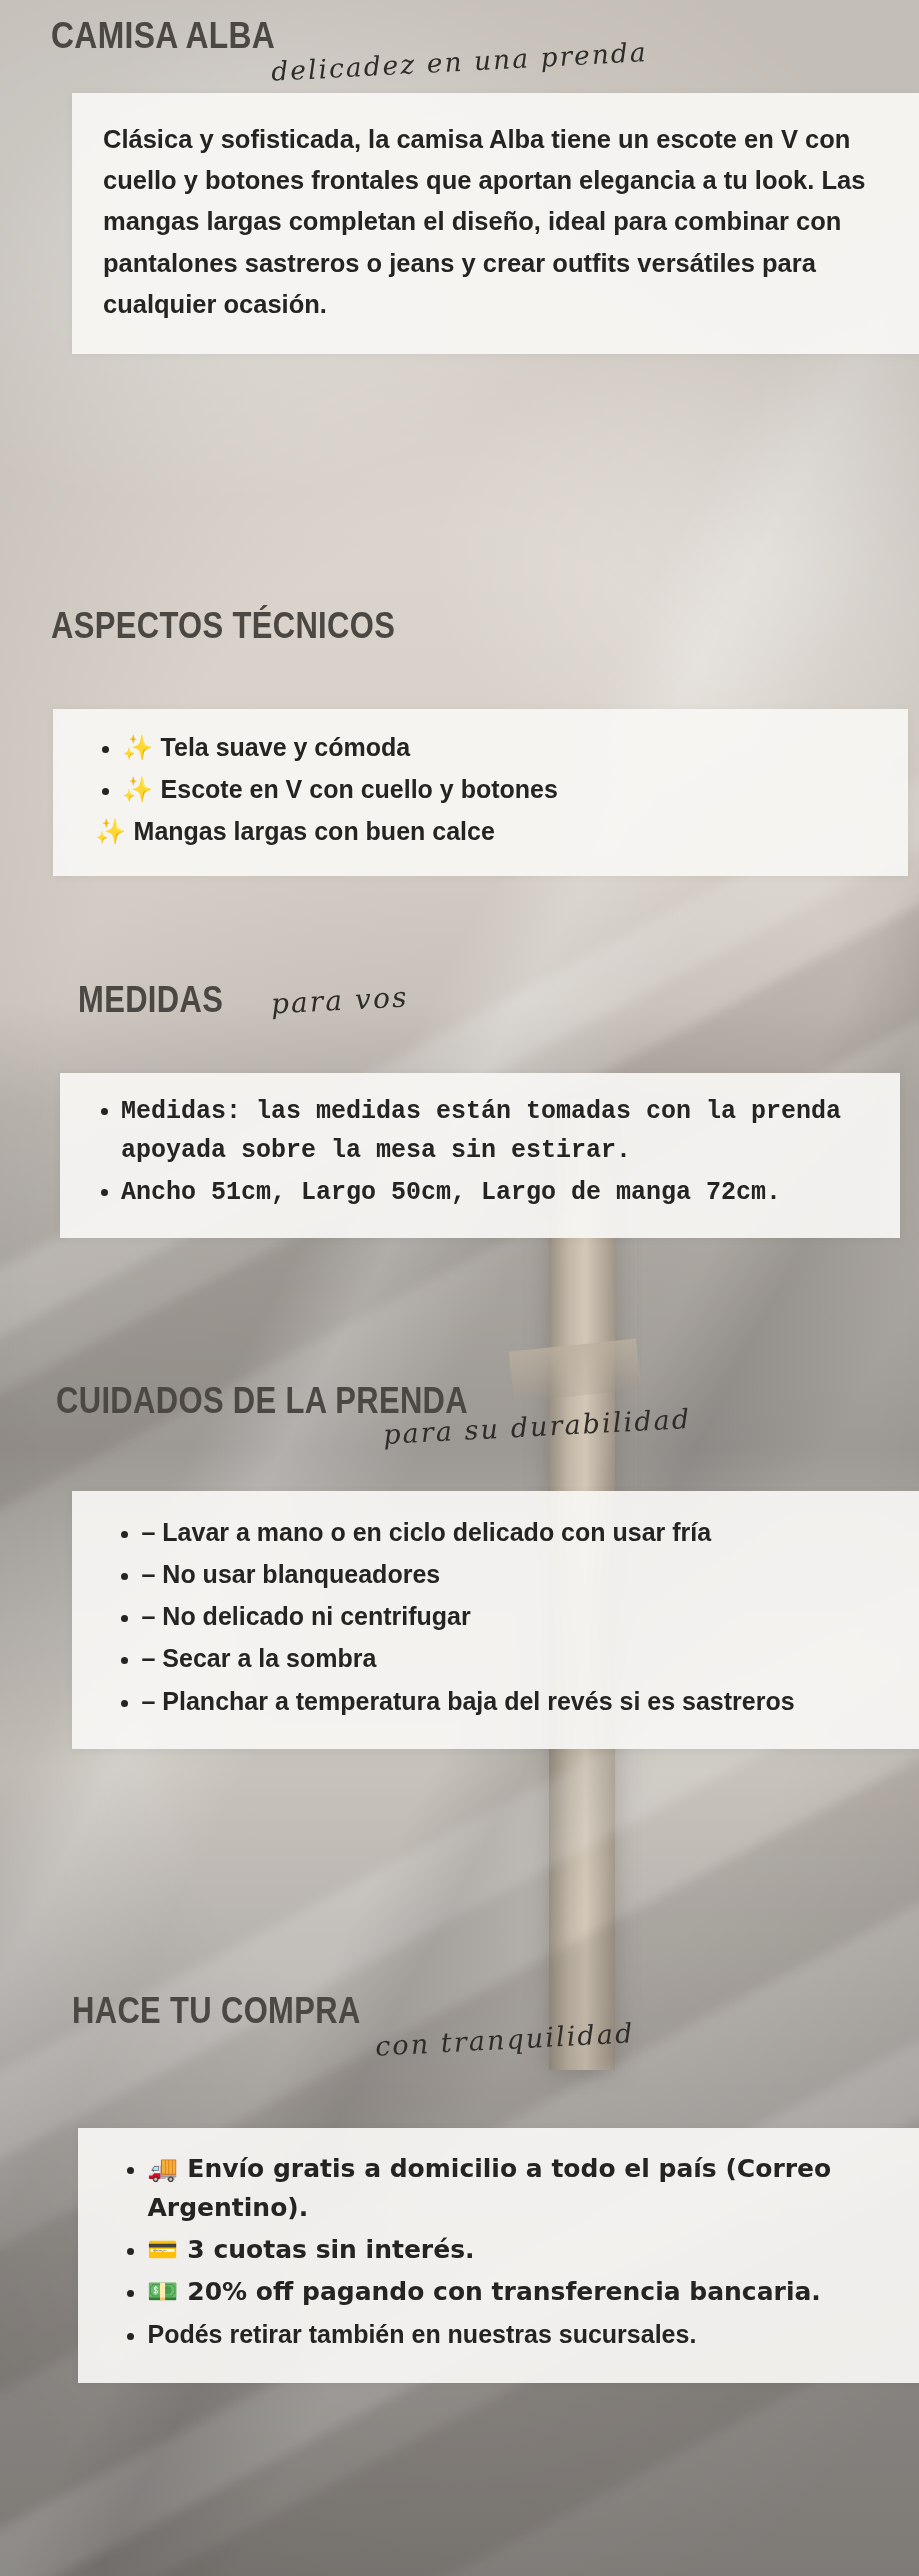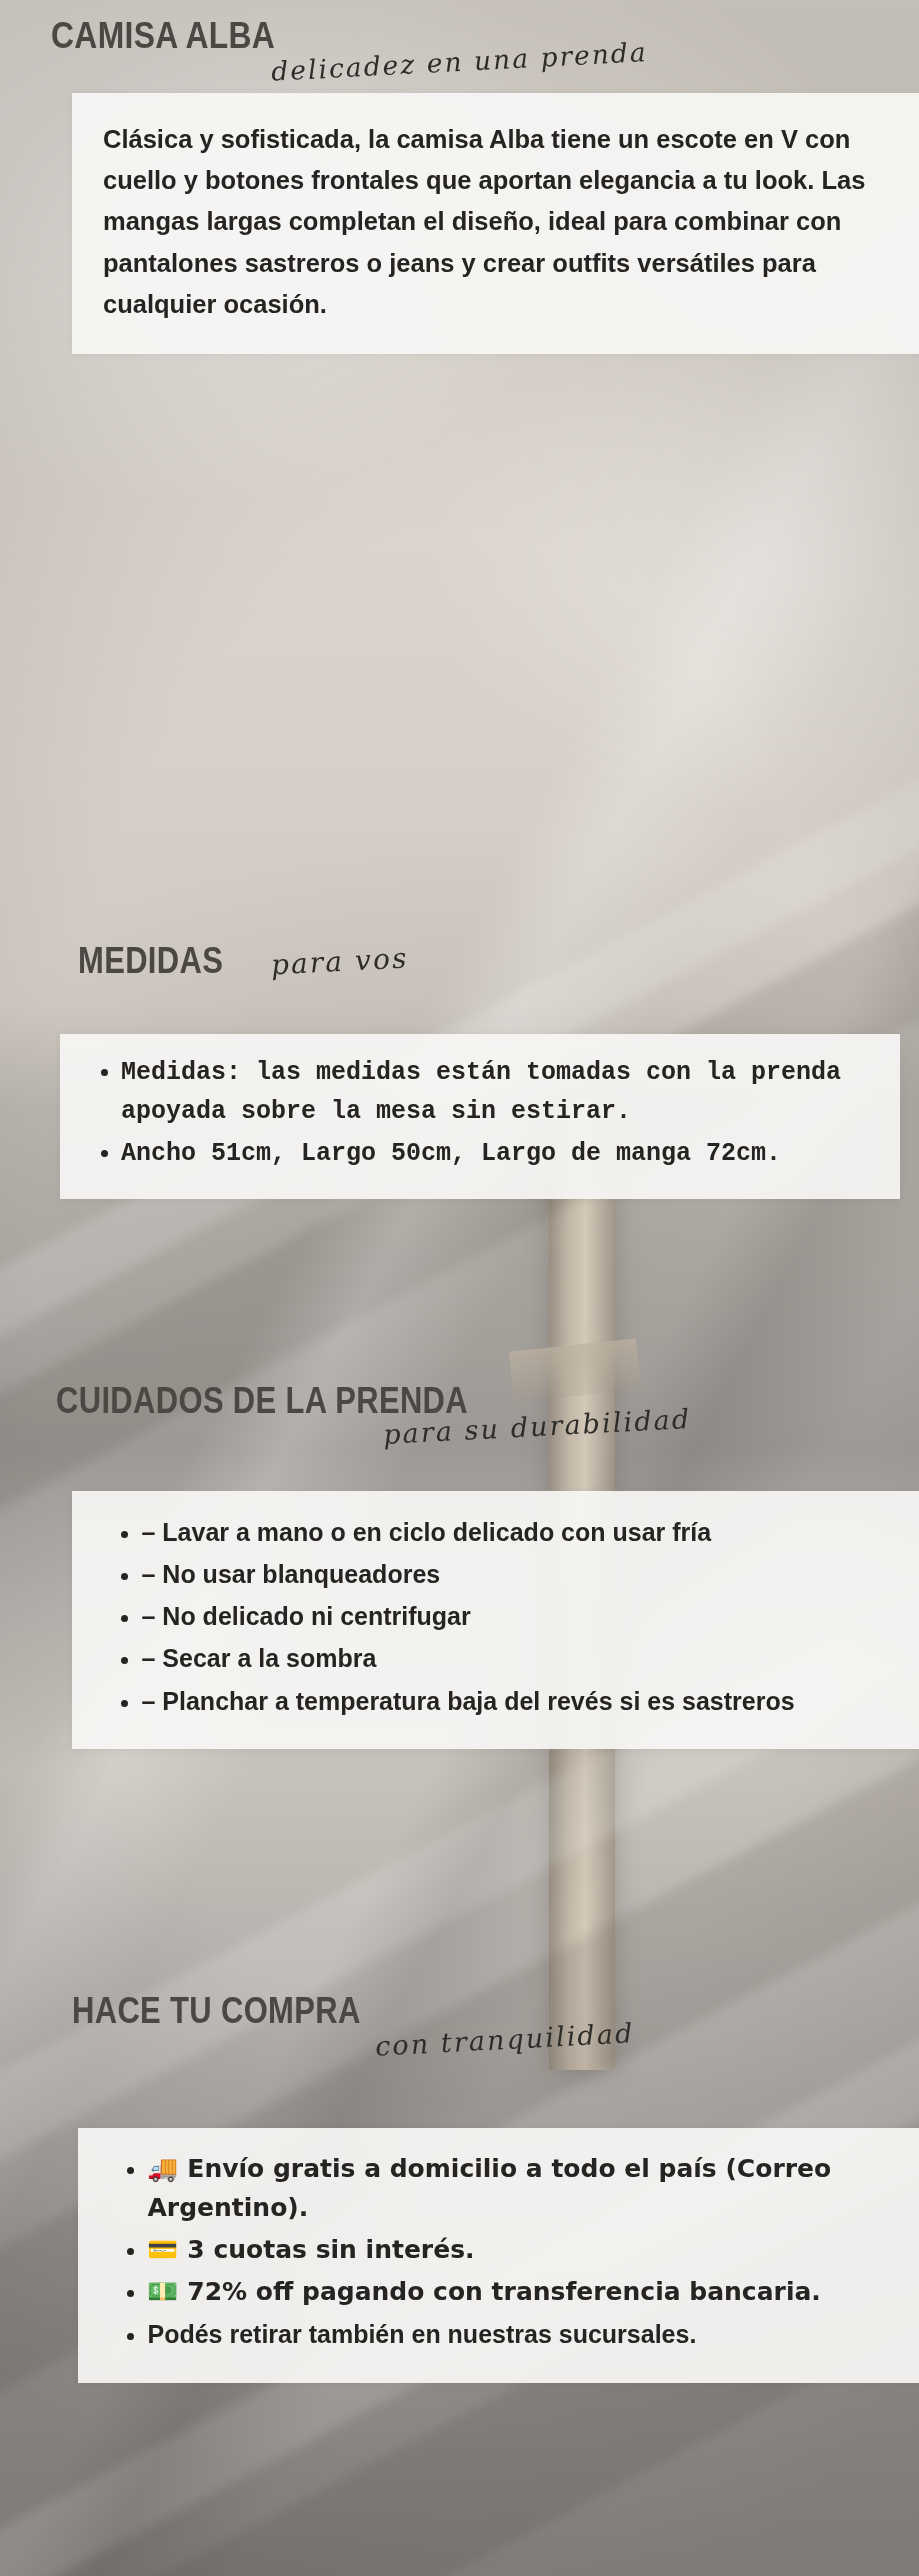--- a/index.html
+++ b/index.html
@@ -172,21 +172,21 @@
   #sec-tecnicos { top: 605px; }
   #sec-tecnicos .heading { margin-left: 51px; }
   #card-tecnicos {
     position: absolute;
     left: 53px;
     top: 104px;
     width: 804px;
     padding: 19px 25.5px 22px 25.5px;
   }
 
-  #sec-medidas { top: 940px; }
+  #sec-medidas { top: 979px; }
   #sec-medidas .heading { margin-left: 78px; }
   #sec-medidas .script { position: absolute; left: 271px; top: 5.1px; font-size: 28px; }
   #card-medidas {
     position: absolute;
     left: 60px;
     top: 94px;
     width: 792px;
     padding: 20.4px 25.5px 22px 22px;
   }
 
@@ -237,20 +237,30 @@
 <div class="page">
 
   <div class="section" id="sec-title">
     <span class="heading">CAMISA ALBA</span>
     <span class="script">delicadez en una prenda</span>
     <div class="card" id="card-desc">
       <div class="body-text">Clásica y sofisticada, la camisa Alba tiene un escote en V con cuello y botones frontales que aportan elegancia a tu look. Las mangas largas completan el diseño, ideal para combinar con pantalones sastreros o jeans y crear outfits versátiles para cualquier ocasión.</div>
     </div>
   </div>
 
+  <div class="section" id="sec-tecnicos">
+    <span class="heading">ASPECTOS TÉCNICOS</span>
+    <div class="card" id="card-tecnicos">
+      <ul class="bullets">
+        <li>✨ Tela suave y cómoda</li>
+        <li>✨ Escote en V con cuello y botones</li>
+        <li class="nomarker">✨ Mangas largas con buen calce</li>
+      </ul>
+    </div>
+  </div>
 
   <div class="section" id="sec-medidas">
     <span class="heading">MEDIDAS</span>
     <span class="script">para vos</span>
     <div class="card" id="card-medidas">
       <ul class="bullets" style="padding-left:39px;font-family:Liberation Mono, monospace;">
         <li>Medidas: las medidas están tomadas con la prenda apoyada sobre la mesa sin estirar.</li>
         <li>Ancho 51cm, Largo 50cm, Largo de manga 72cm.</li>
       </ul>
     </div>
@@ -270,20 +280,20 @@
     </div>
   </div>
 
   <div class="section" id="sec-compra">
     <span class="heading">HACE TU COMPRA</span>
     <span class="script">con tranquilidad</span>
     <div class="card" id="card-compra">
       <ul class="bullets">
         <li class="emoji">🚚 Envío gratis a domicilio a todo el país (Correo Argentino).</li>
         <li class="emoji">💳 3 cuotas sin interés.</li>
-        <li class="emoji">💵 72% off pagando con transferencia bancaria.</li>
+        <li class="emoji">💵 20% off pagando con transferencia bancaria.</li>
         <li>Podés retirar también en nuestras sucursales.</li>
       </ul>
     </div>
   </div>
 
 </div>
 
 
 </body></html>

